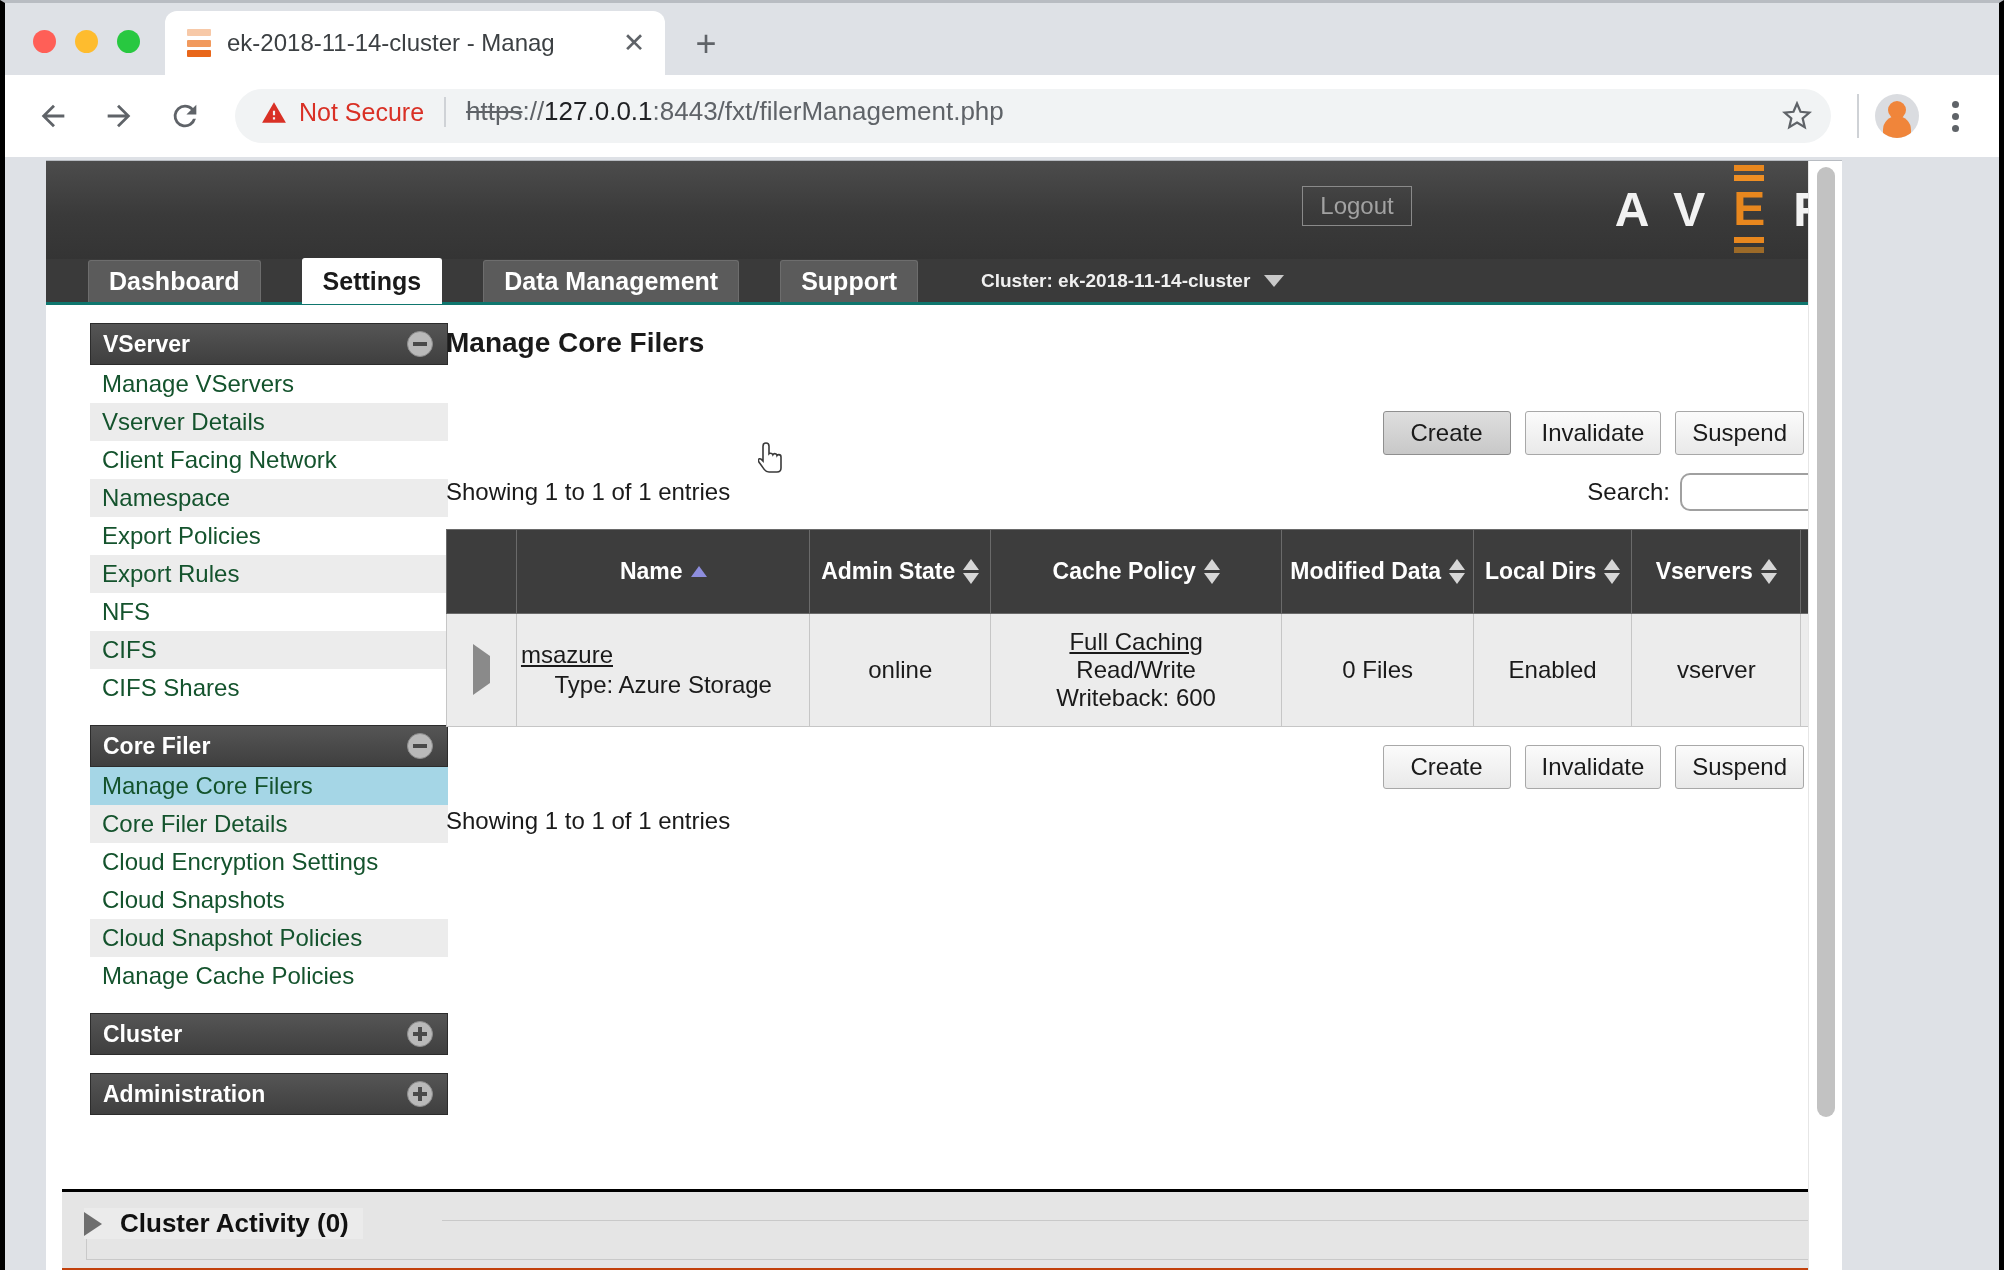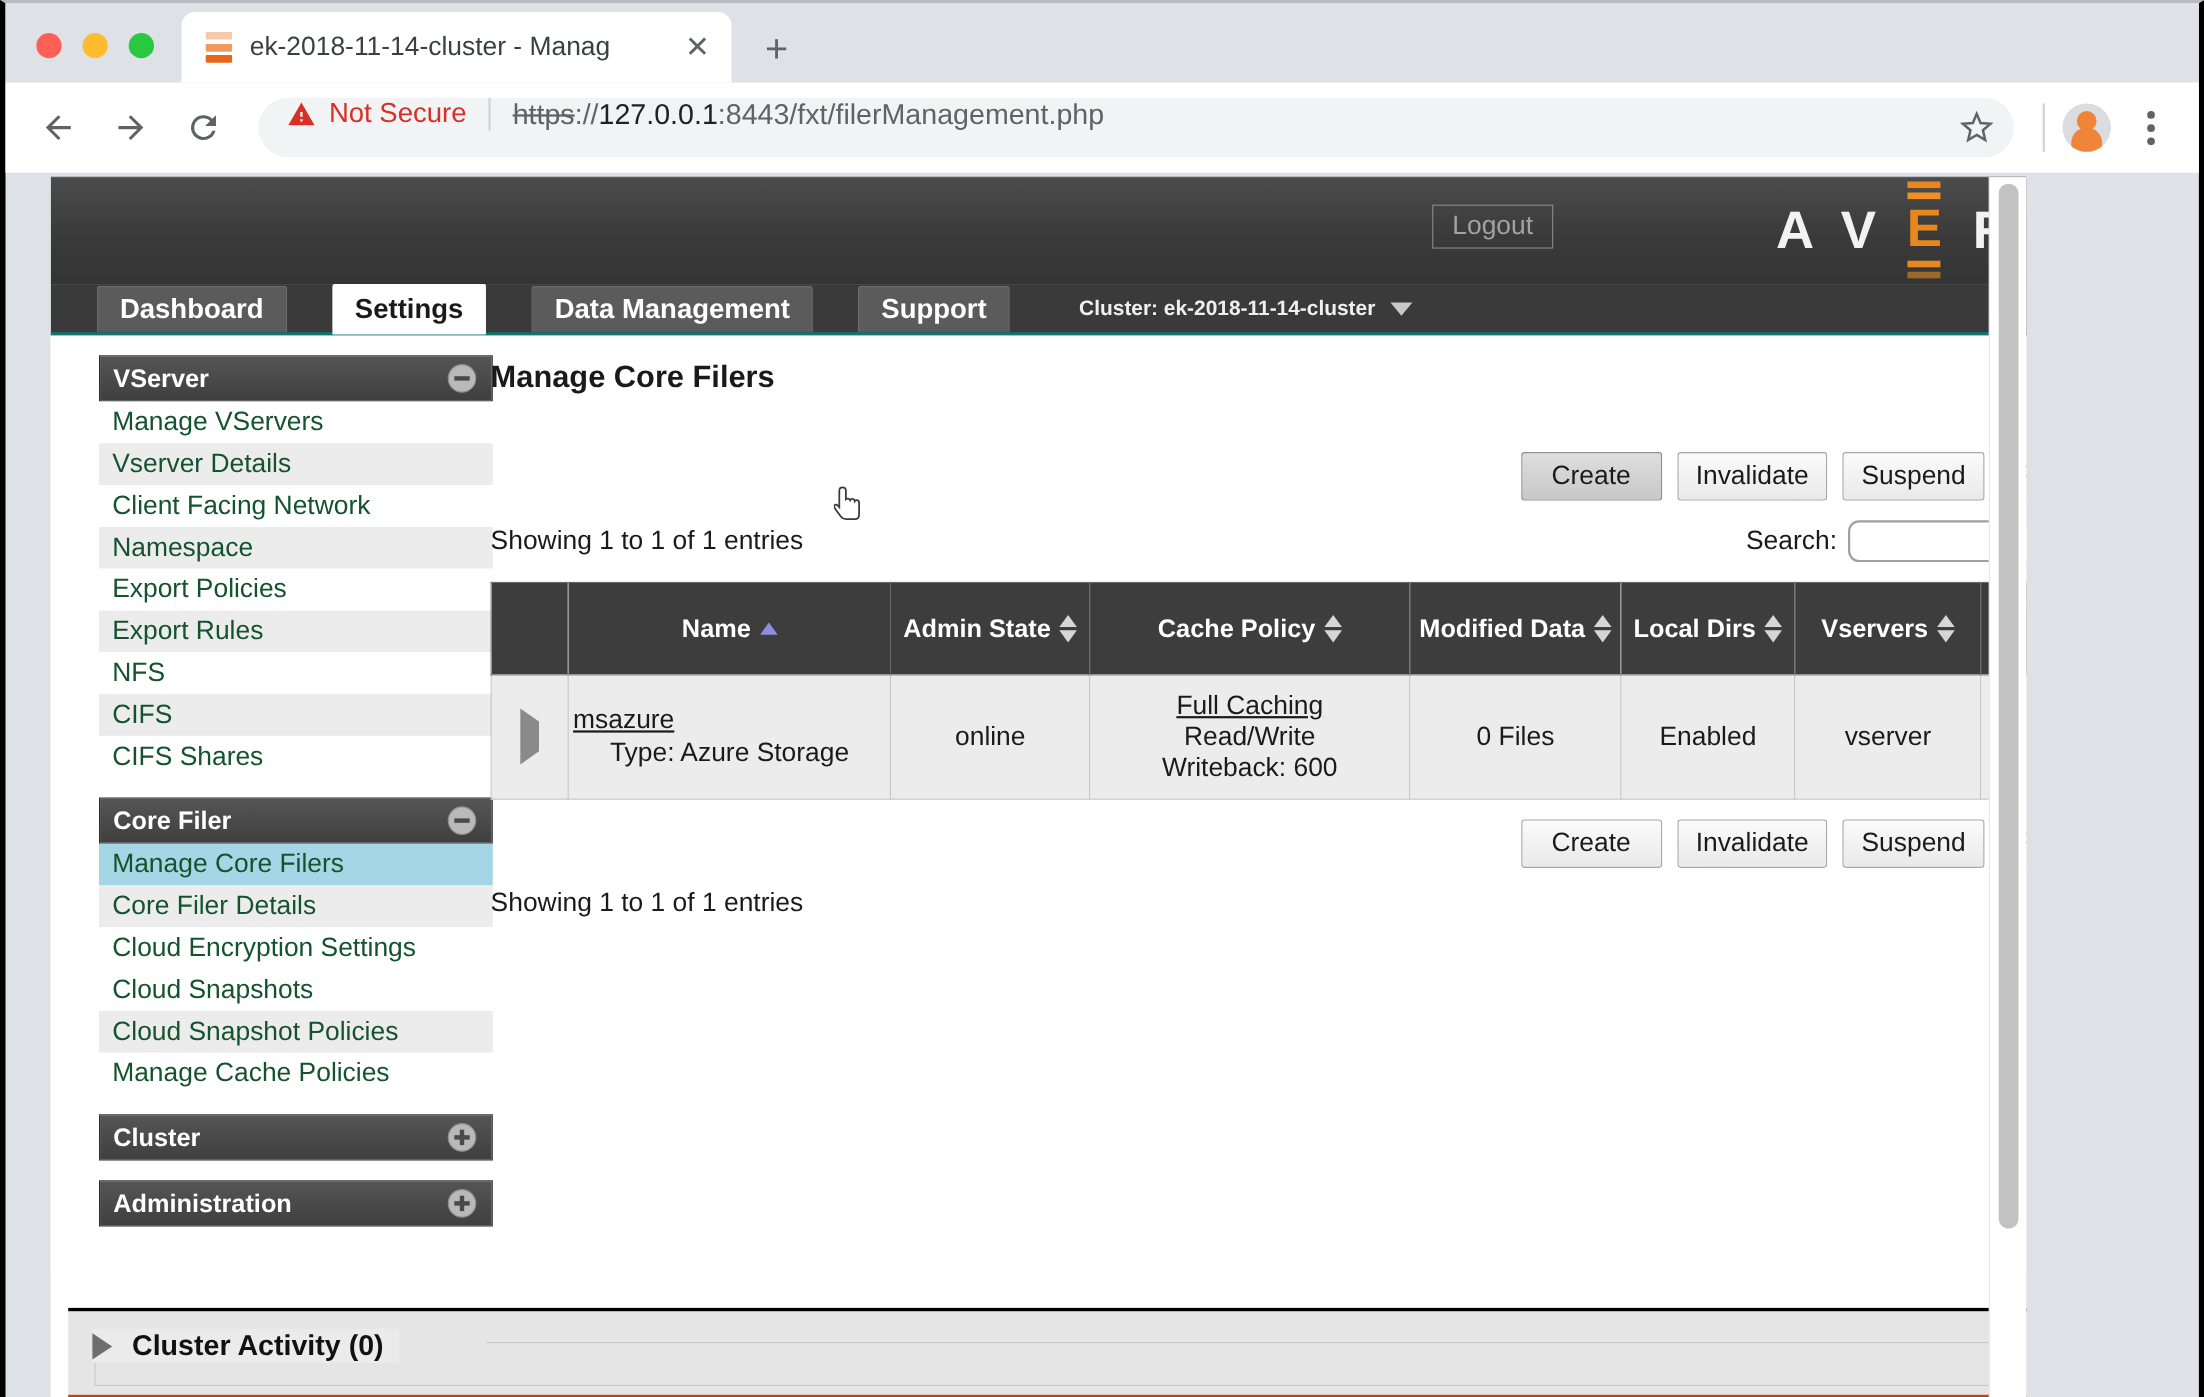--- a/index.html
+++ b/index.html
@@ -75,21 +75,21 @@
   }
   .nav-btn {
     width: 52px; height: 52px; margin-right: 14px;
     display: flex; align-items: center; justify-content: center;
     color: #5f6368;
   }
   #omnibox {
     flex: 1 1 auto; height: 54px;
     background: #f1f3f4;
     border-radius: 27px;
-    display: flex; align-items: flex-start;
+    display: flex; align-items: flex-end;
     padding: 0 10px 16px 26px;
     margin-left: 10px; margin-right: 10px;
     position: relative;
   }
   #security-warning {
     display: flex; align-items: center; gap: 12px;
     color: #d93025; font-size: 25px;
     flex: 0 0 auto;
   }
   #omnibox-divider {

